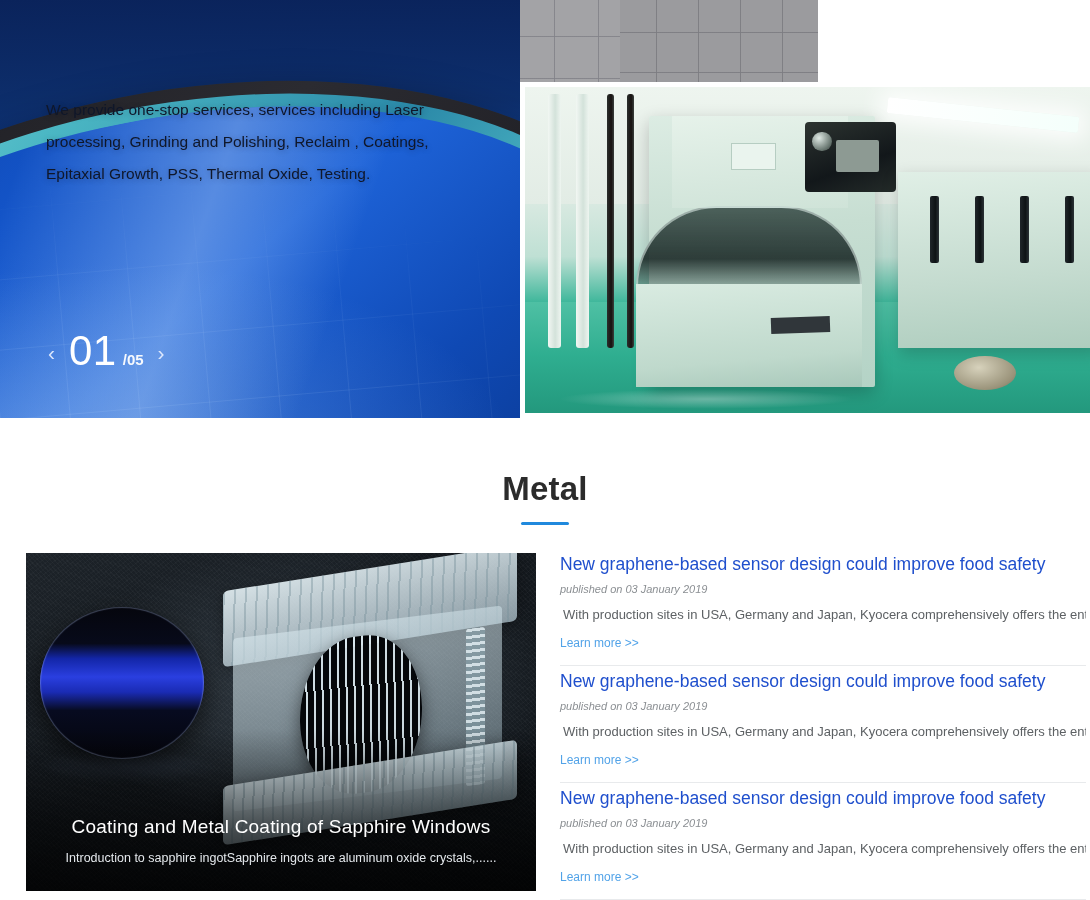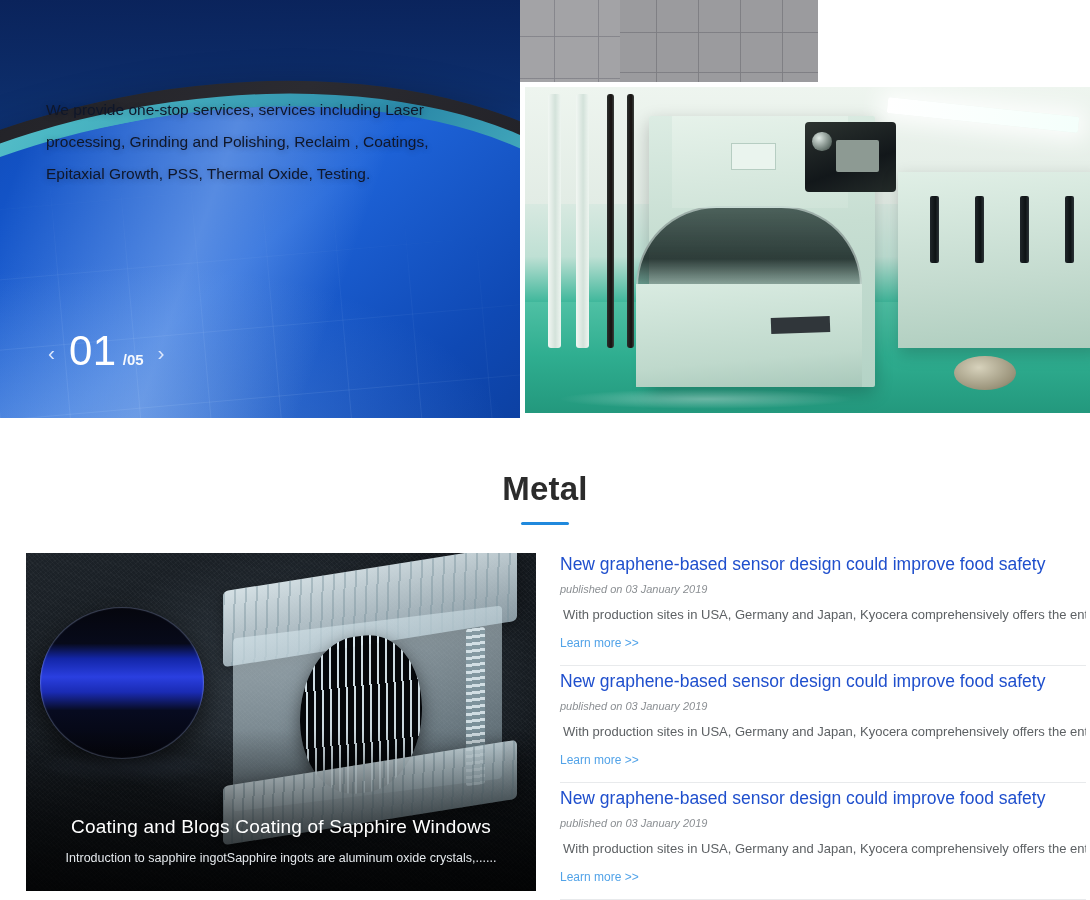--- a/index.html
+++ b/index.html
@@ -588,21 +588,21 @@
         </div>
         <div class="cass-body"></div>
         <div class="wafer-stack"></div>
         <div class="cass-rail"></div>
         <div class="cass-bottom">
           <div class="cass-bottom-ribs"></div>
         </div>
       </div>
       <div class="feature-vignette"></div>
       <div class="feature-caption">
-        <div class="feature-title">Coating and Blogs Coating of Sapphire Windows</div>
+        <div class="feature-title">Coating and Metal Coating of Sapphire Windows</div>
         <div class="feature-desc">Introduction to sapphire ingotSapphire ingots are aluminum oxide crystals,......</div>
       </div>
     </article>
 
     <div class="blog-list">
 
       <article class="blog-item">
         <h3 class="blog-heading">New graphene-based sensor design could improve food safety</h3>
         <div class="blog-date">published on 03 January 2019</div>
         <p class="blog-excerpt">With production sites in USA, Germany and Japan, Kyocera comprehensively offers the entire</p>

